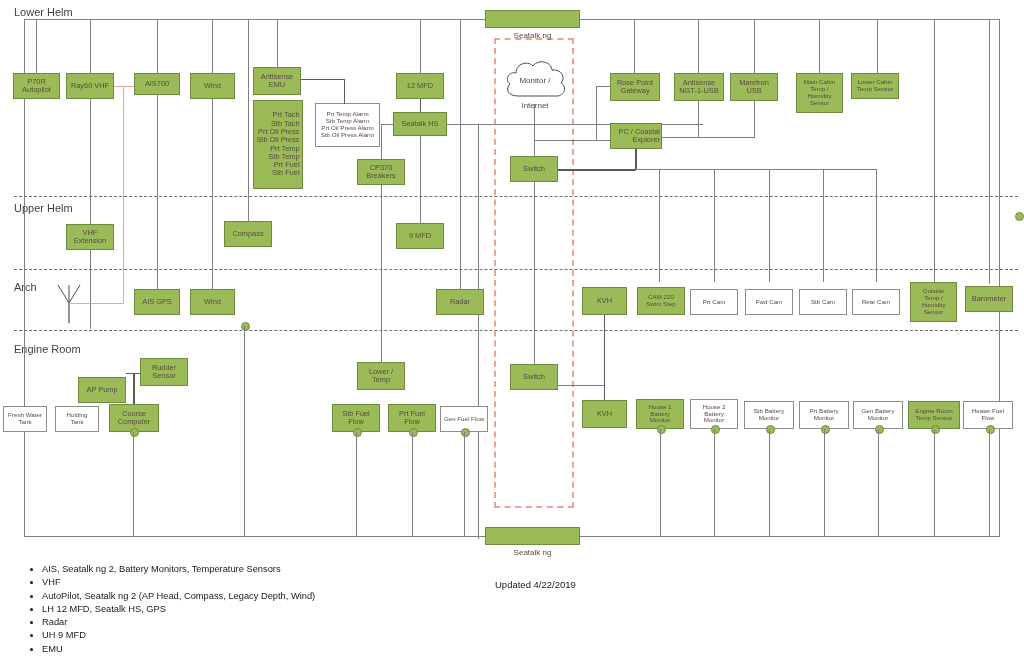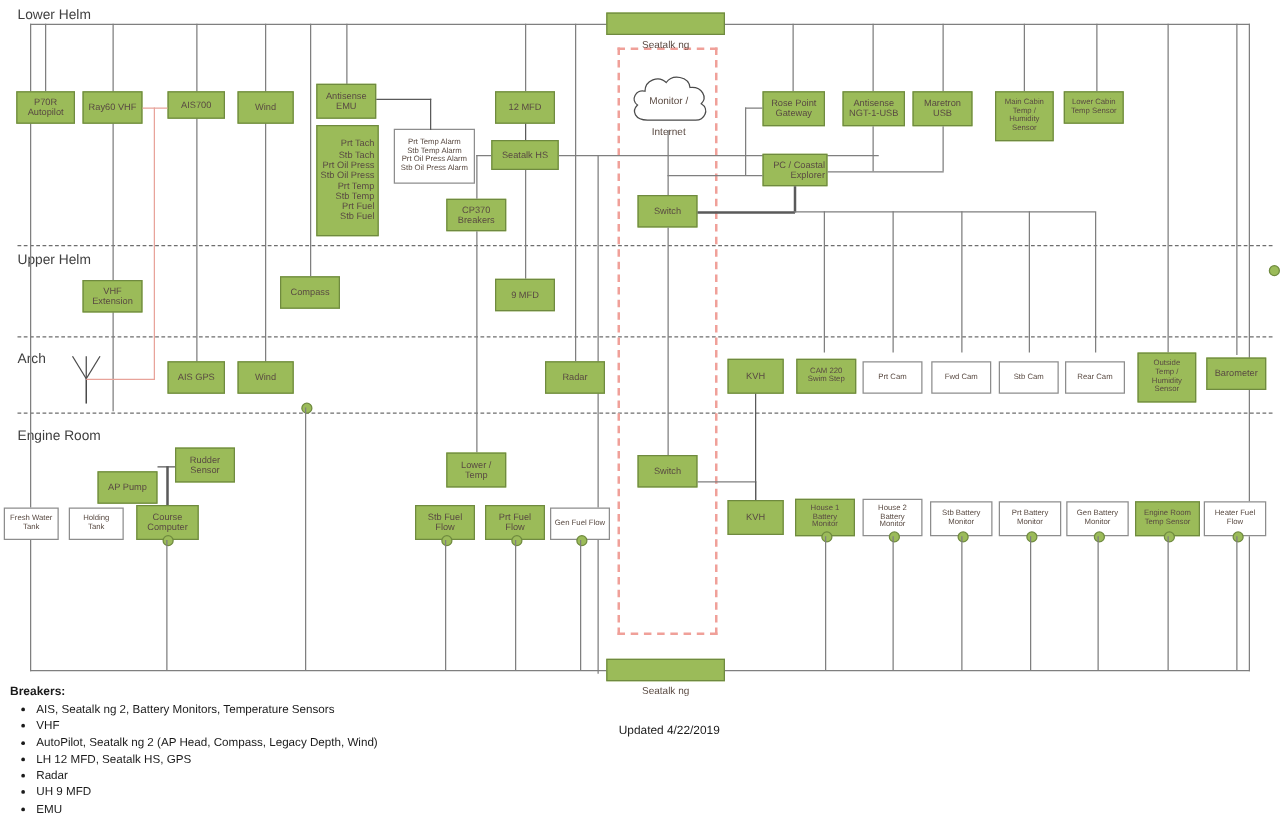--- a/index.html
+++ b/index.html
@@ -32,21 +32,21 @@
   .bar{position:absolute;background:#9bbb59;border:1px solid #6f8a3f;box-sizing:border-box;}
 
   
   .t9{font-size:7.4px;}
   .t11{font-size:6.2px;}
   .t-stack{font-size:7.4px;text-align:right;}
 
   
   #notes{position:absolute;left:8px;top:548px;width:560px;font-size:9.3px;color:#1a1a1a;}
   #notes .hd{font-weight:bold;margin-bottom:2px;font-size:9.6px;}
-  #notes ul{margin:3px;padding-left:18px;list-style:disc;}
+  #notes ul{margin:16px;padding-left:18px;list-style:disc;}
   #notes li{margin:0 0 2.6px 0;line-height:1.15;}
   #updated{position:absolute;left:495px;top:579px;font-size:9.5px;color:#1a1a1a;white-space:nowrap;}
 
   svg.cloud{position:absolute;overflow:visible;}
   .ant{position:absolute;}
 </style>
 </head>
 <body>
 
 <div id="stage">
@@ -380,21 +380,20 @@
   <div class="node white t11" style="left:963px;top:401px;width:50px;height:28px;white-space:pre-line;">
     <span>Heater Fuel
 Flow</span>
   </div>
   <div class="dot" style="left:986px;top:425px;"></div>
   <div class="vline line" style="left:989px;top:429px;height:107px;"></div>
 
   <div class="vline line dark" style="left:604px;top:385px;height:15px;"></div>
 
   <div id="notes">
-    <div class="hd">Breakers:</div>
     <ul>
       <li>AIS, Seatalk ng 2, Battery Monitors, Temperature Sensors</li>
       <li>VHF</li>
       <li>AutoPilot, Seatalk ng 2 (AP Head, Compass, Legacy Depth, Wind)</li>
       <li>LH 12 MFD, Seatalk HS, GPS</li>
       <li>Radar</li>
       <li>UH  9 MFD</li>
       <li>EMU</li>
     </ul>
   </div>

